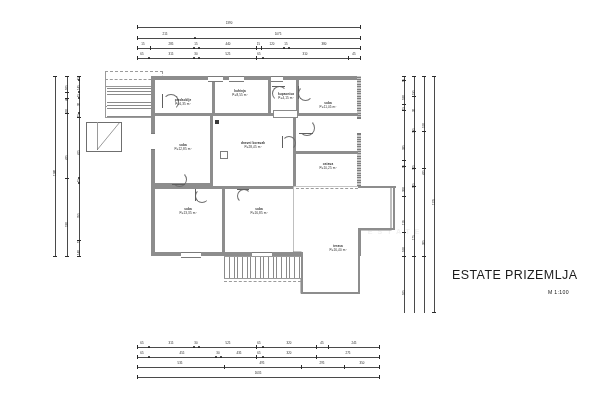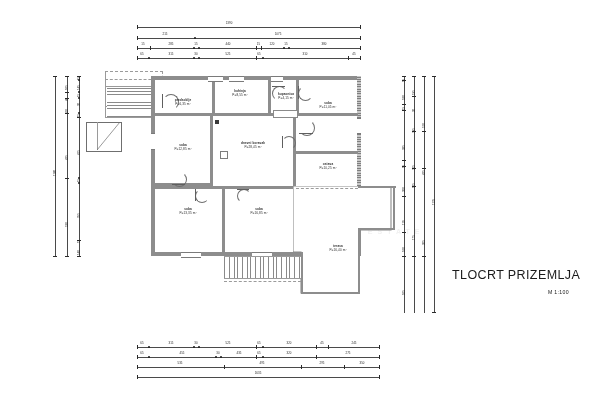--- a/index.html
+++ b/index.html
@@ -410,16 +410,16 @@
     <div class="dimtxt" style="left:262px;top:361px;width:26px;margin-left:-13px;">495</div>
     <div class="dimtxt" style="left:322px;top:361px;width:24px;margin-left:-12px;">295</div>
     <div class="dimtxt" style="left:362px;top:361px;width:24px;margin-left:-12px;">350</div>
 
     <div class="dimline dimh" style="left:137px;top:377px;width:243px;"></div>
     <div class="tick" style="left:137px;top:374.8px;"></div>
     <div class="tick" style="left:379.4px;top:374.8px;"></div>
     <div class="dimtxt" style="left:258px;top:371px;width:34px;margin-left:-17px;">1635</div>
   </div>
 
-  <div class="title" style="left:452px;top:268px;">TLOCRT PRIZEMLJA</div>
+  <div class="title" style="left:452px;top:268px;">ESTATE PRIZEMLJA</div>
   <div class="scale" style="left:548px;top:289px;">M 1:100</div>
 
 </div>
 
 </body></html>

